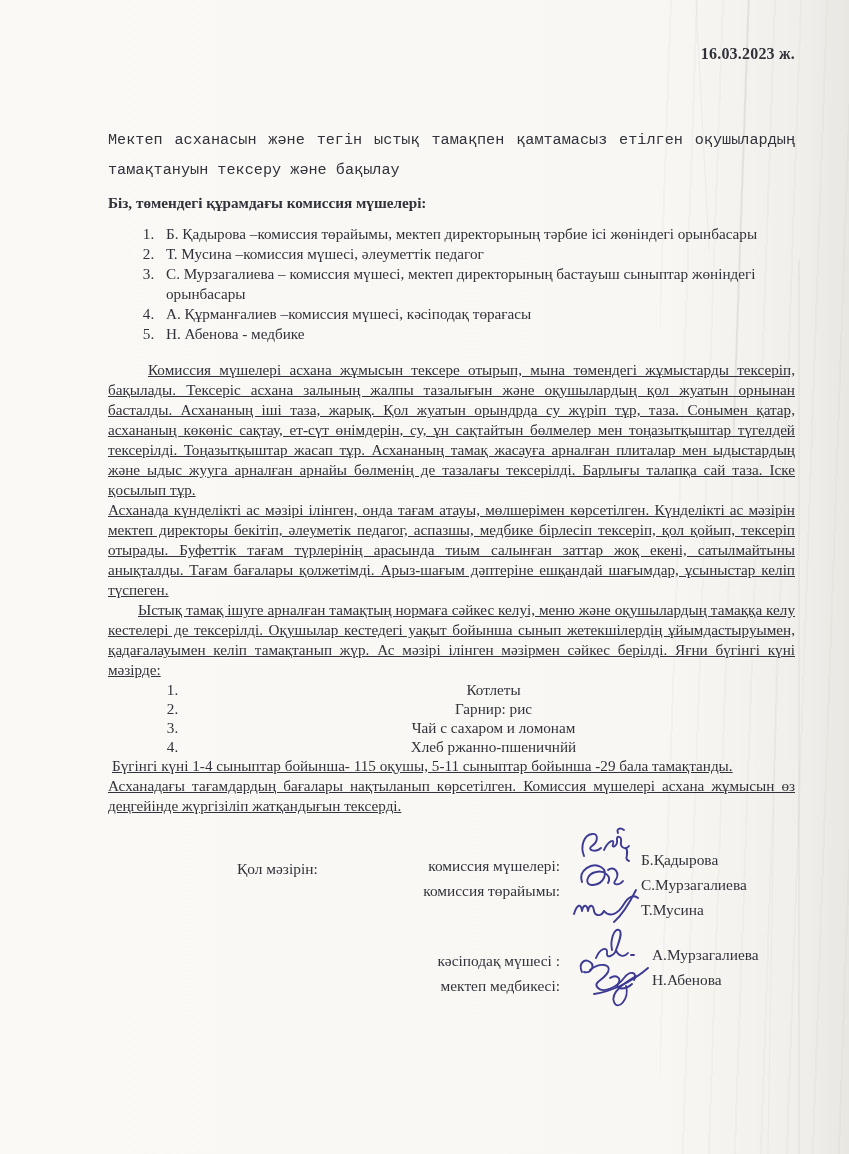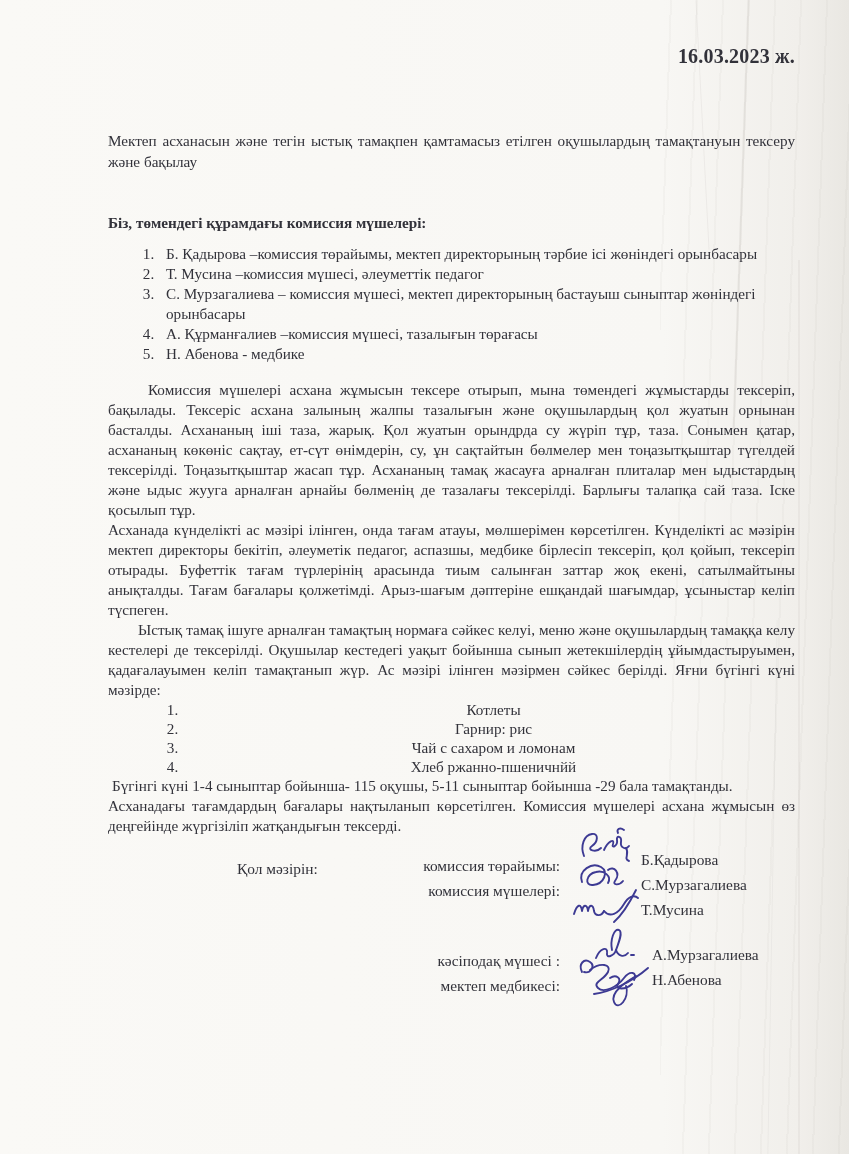--- a/index.html
+++ b/index.html
@@ -20,29 +20,29 @@
     pointer-events:none;
   }
   .crease { position:absolute; pointer-events:none; }
   .crease.c1 { left:740px; top:0; width:2px; height:430px; background:rgba(125,120,112,0.10); transform:rotate(2deg); }
   .crease.c2 { left:702px; top:0; width:1px; height:250px; background:rgba(125,120,112,0.08); transform:rotate(-3deg); }
   .crease.c3 { left:798px; top:260px; width:2px; height:894px; background:rgba(125,120,112,0.07); }
   .crease.c4 { left:772px; top:620px; width:1px; height:534px; background:rgba(125,120,112,0.06); transform:rotate(1deg); }
 
   .content { position:absolute; left:108px; top:0; width:687px; font-size:15.2px; }
 
-  .date { margin-top:45px; text-align:right; font-weight:bold; font-size:20px; letter-spacing:0.2px; }
-  .subject { margin:62px 0 4px 0; line-height:21px; text-align:justify; }
-  .heading { margin:41px 0 0 0; font-weight:bold; line-height:20px; }
+  .date { margin-top:45px; text-align:right; font-weight:bold; font-size:16px; letter-spacing:0.2px; }
+  .subject { margin:62px 0 4px 0; line-height:30px; text-align:justify;font-family:Liberation Mono, monospace; }
+  .heading { margin:8px 0 0 0; font-weight:bold; line-height:20px; }
 
   ol.members { margin:11px 0 16px 0; padding-left:50px; line-height:20px; }
   ol.members li { padding-left:8px; }
 
   .bodyflow { margin-top:5px; }
-  .bodyflow p { margin:0; text-align:justify; line-height:20px; }
+  .bodyflow p { margin:0; text-align:justify; line-height:20px;text-decoration:underline; }
   .p-indent { text-indent:40px; }
   .p-indent-sm { text-indent:30px; }
 
   ol.menu { margin:0; padding-left:74px; line-height:19px; }
   ol.menu li { padding-left:10px;text-align:center; }
 
   .concl-att { margin:0; line-height:20px; text-align:left; text-indent:4px; }
   .concl-fin { margin:0; line-height:20px; text-align:justify; }
 
   .abs { position:absolute; font-size:15.4px; line-height:25px; }
@@ -72,21 +72,21 @@
     <div class="date">16.03.2023 ж.</div>
 
     <p class="subject">Мектеп асханасын және тегін ыстық тамақпен қамтамасыз етілген оқушылардың тамақтануын тексеру және бақылау</p>
 
     <p class="heading">Біз, төмендегі құрамдағы комиссия мүшелері:</p>
 
     <ol class="members">
       <li>Б. Қадырова –комиссия төрайымы, мектеп директорының тәрбие ісі жөніндегі орынбасары</li>
       <li>Т. Мусина –комиссия мүшесі, әлеуметтік педагог</li>
       <li>С. Мурзагалиева – комиссия мүшесі, мектеп директорының бастауыш сыныптар жөніндегі орынбасары</li>
-      <li>А. Құрманғалиев –комиссия мүшесі, тазалығын төрағасы</li>
+      <li>А. Құрманғалиев –комиссия мүшесі, кәсіподақ төрағасы</li>
       <li>Н. Абенова - медбике</li>
     </ol>
 
     <div class="bodyflow">
       <p class="p-indent">Комиссия мүшелері асхана жұмысын тексере отырып, мына төмендегі жұмыстарды тексеріп, бақылады. Тексеріс асхана залының жалпы тазалығын және оқушылардың қол жуатын орнынан басталды. Асхананың іші таза, жарық. Қол жуатын орындрда су жүріп тұр, таза. Сонымен қатар, асхананың көкөніс сақтау, ет-сүт өнімдерін, су, ұн сақтайтын бөлмелер мен тоңазытқыштар түгелдей тексерілді. Тоңазытқыштар жасап тұр. Асхананың тамақ жасауға арналған плиталар мен ыдыстардың және ыдыс жууга арналған арнайы бөлменің де тазалағы тексерілді. Барлығы талапқа сай таза. Іске қосылып тұр.</p>
       <p>Асханада күнделікті ас мәзірі ілінген, онда тағам атауы, мөлшерімен көрсетілген. Күнделікті ас мәзірін мектеп директоры бекітіп, әлеуметік педагог, аспазшы, медбике бірлесіп тексеріп, қол қойып, тексеріп отырады. Буфеттік тағам түрлерінің арасында тиым салынған заттар жоқ екені, сатылмайтыны анықталды. Тағам бағалары қолжетімді. Арыз-шағым дәптеріне ешқандай шағымдар, ұсыныстар келіп түспеген.</p>
       <p class="p-indent-sm">Ыстық тамақ ішуге арналған тамақтың нормаға сәйкес келуі, меню және оқушылардың тамаққа келу кестелері де тексерілді. Оқушылар кестедегі уақыт бойынша сынып жетекшілердің ұйымдастыруымен, қадағалауымен келіп тамақтанып жүр. Ас мәзірі ілінген мәзірмен сәйкес берілді. Яғни бүгінгі күні мәзірде:</p>
 
       <ol class="menu">
         <li>Котлеты</li>
@@ -96,22 +96,22 @@
       </ol>
 
       <p class="concl-att">Бүгінгі күні 1-4 сыныптар бойынша- 115 оқушы, 5-11 сыныптар бойынша -29 бала тамақтанды.</p>
       <p class="concl-fin">Асханадағы тағамдардың бағалары нақтыланып көрсетілген. Комиссия мүшелері асхана жұмысын өз деңгейінде жүргізіліп жатқандығын тексерді.</p>
     </div>
   </div>
 
   <span class="abs lbl-signers">Қол мәзірін:</span>
 
   <div class="abs roles-1">
+    <div>комиссия мүшелері:</div>
     <div>комиссия төрайымы:</div>
-    <div>комиссия мүшелері:</div>
   </div>
 
   <svg class="sig-svg-1" width="100" height="105" viewBox="0 0 100 105">
     <g>
       <path d="M16,30 C12,20 16,9 24,8 C31,7 30,16 24,20 C18,24 28,27 33,22"></path>
       <path d="M36,24 C40,15 47,12 45,18 C43,23 50,20 49,14 C48,9 54,10 53,16 C52,22 58,24 61,20"></path>
       <path d="M56,4 C52,1 48,3 50,7"></path>
       <path d="M58,22 C62,28 55,33 61,35"></path>
     </g>
     <g>

